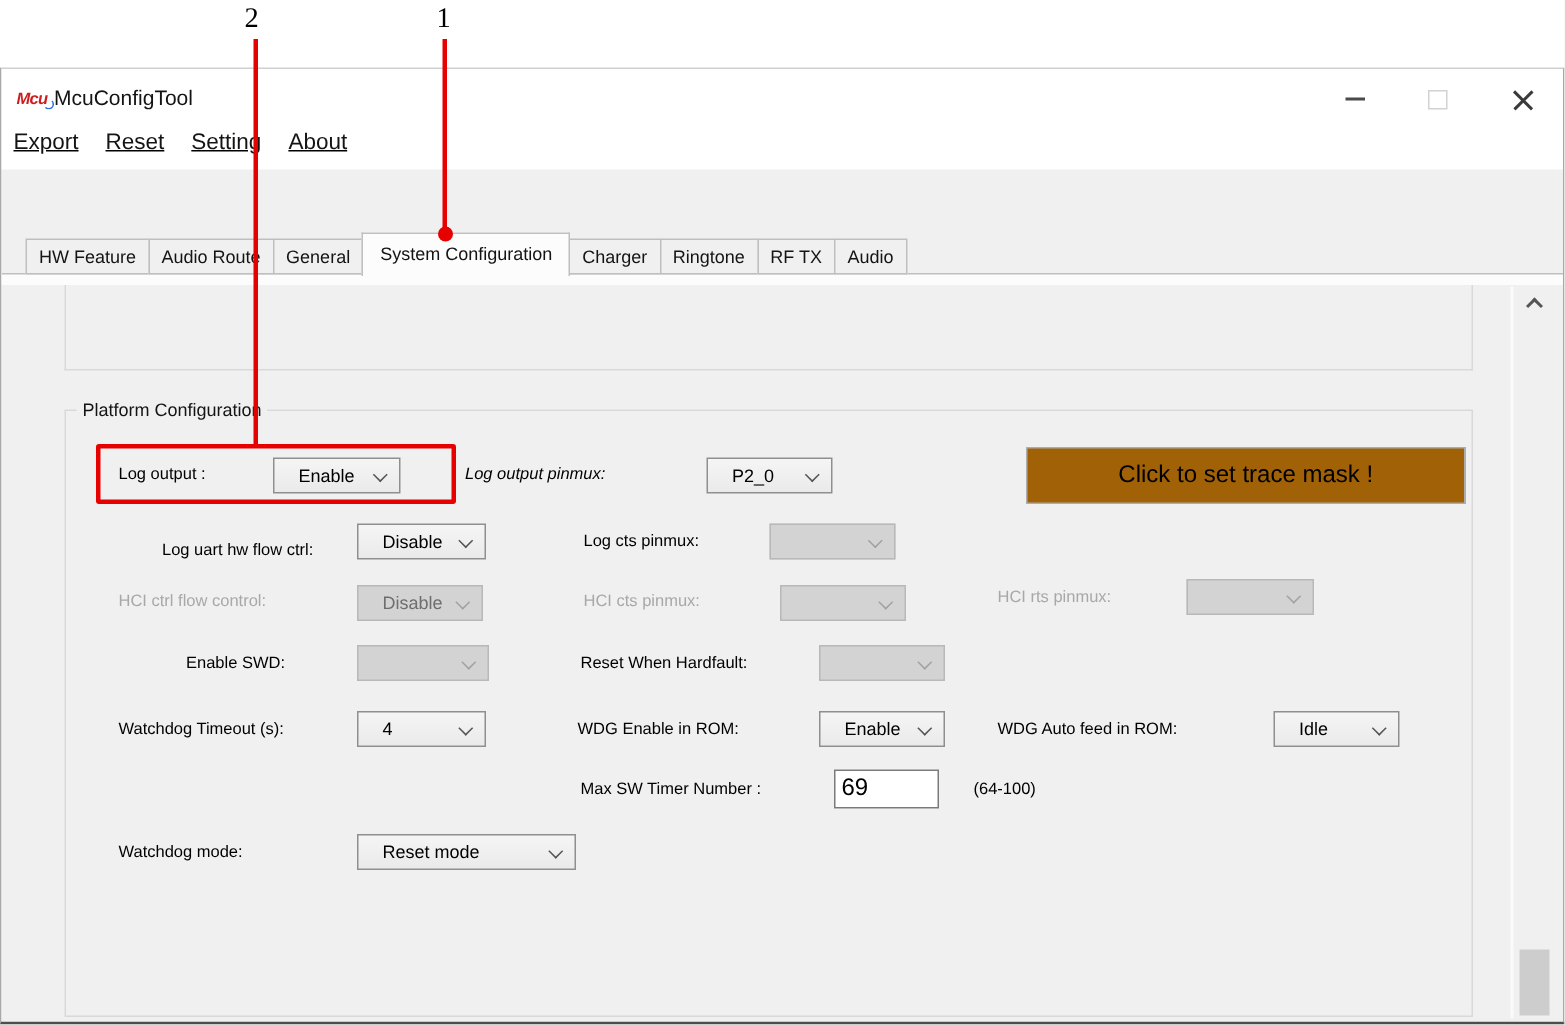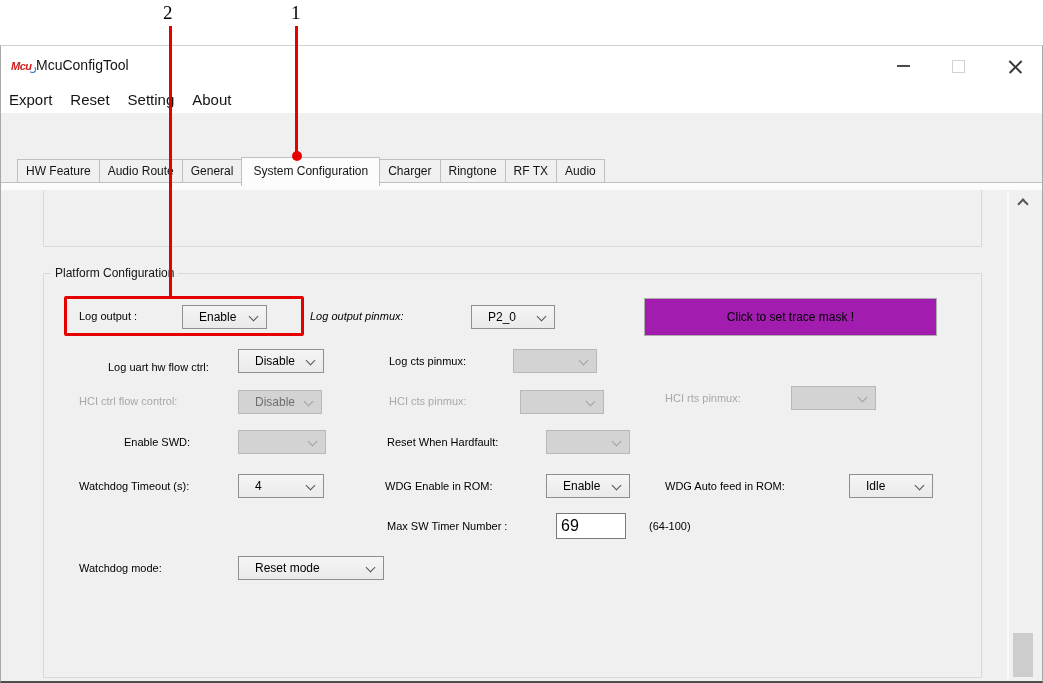--- a/index.html
+++ b/index.html
@@ -19,47 +19,47 @@
   .logo::after{content:"";position:absolute;right:-4px;bottom:-1px;width:5px;height:5px;border-radius:50%;
         border:1.6px solid #2a6fd4;border-top-color:transparent;border-left-color:transparent;}
   .wtitle{position:absolute;left:35px;top:11px;font-size:14px;color:#141414;}
   .wctl{position:absolute;top:9px;width:26px;height:22px;display:flex;align-items:center;justify-content:center;cursor:default;}
   .ico-min{width:13px;height:0;border-top:2px solid #4a4a4a;}
   .ico-max{width:11px;height:11px;border:1px solid #d2d2d2;}
   .ico-close{position:relative;width:15px;height:15px;}
   .ico-close::before,.ico-close::after{content:"";position:absolute;left:-1px;top:7px;width:17px;height:1.6px;background:#3a3a3a;}
   .ico-close::before{transform:rotate(45deg);}
   .ico-close::after{transform:rotate(-45deg);}
-  .menubar{position:absolute;left:0;top:40px;right:0;height:27px;background:#fff;display:flex;align-items:center;padding-left:8px;}
+  .menubar{position:absolute;left:0;top:40px;right:0;height:27px;background:#fff;display:flex;align-items:flex-start;padding-left:8px;text-decoration:underline;}
   .menu-item{font-size:15px;color:#141414;margin-right:18px;white-space:nowrap;}
   
   .content{position:absolute;left:0;top:67px;right:0;bottom:0;background:#f0f0f0;overflow:hidden;}
-  .tabbar{position:absolute;left:16px;top:46px;height:24px;display:flex;align-items:center;z-index:3;}
+  .tabbar{position:absolute;left:16px;top:46px;height:24px;display:flex;align-items:flex-end;z-index:3;}
   .tab{box-sizing:border-box;height:24px;line-height:22px;padding:0 8px;font-size:12px;color:#141414;
        background:#f0f0f0;border:1px solid #bfbfbf;margin-right:-1px;white-space:nowrap;}
   .tab.active{height:29px;line-height:27px;margin-bottom:-1px;background:#fcfcfc;border-bottom:none;
        padding:0 11px;position:relative;z-index:4;}
   .pane-top{position:absolute;left:0;top:69px;right:0;height:8px;background:#fcfcfc;
        border-top:1px solid #bfbfbf;box-sizing:border-box;z-index:2;}
   .gbox{position:absolute;border:1px solid #d9d9d9;}
   #gbox-partial{left:42px;top:77px;width:937px;height:56px;border-top:none;}
   #gbox-platform{left:42px;top:160px;width:937px;height:403px;}
   .gbox-label{position:absolute;left:50px;top:153px;font-size:12px;color:#141414;background:#f0f0f0;padding:0 4px;z-index:2;}
   
   .flabel{position:absolute;font-size:11px;color:#000;white-space:nowrap;}
   .flabel.dis{color:#a8a8a8;}
   .combo{position:absolute;box-sizing:border-box;height:24px;background:linear-gradient(#f5f5f5,#eaeaea);
        border:1px solid #8f8f8f;font-size:12px;color:#000;display:flex;align-items:center;
        padding:0 22px 0 16px;white-space:nowrap;}
   .combo .chev{position:absolute;right:9px;top:7px;width:7px;height:7px;box-sizing:border-box;
        border-right:1.6px solid #555;border-bottom:1.6px solid #555;transform:rotate(45deg);}
   .combo.dis{background:#d3d3d3;border-color:#b8b8b8;color:#6e6e6e;}
   .combo.dis .chev{border-color:#a2a2a2;}
-  .btn{position:absolute;box-sizing:border-box;background:#a21caf;border:1px solid #adadad;font-size:12px;
-       color:#000;display:flex;align-items:center;justify-content:center;white-space:nowrap;}
+  .btn{position:absolute;box-sizing:border-box;background:#a16207;border:1px solid #adadad;font-size:16px;
+       color:#000;display:flex;align-items:center;justify-content:center;white-space:nowrap;margin-left:40px;}
   .txt{position:absolute;box-sizing:border-box;border:1px solid #7a7a7a;background:#fff;font-size:16px;
        padding:0 4px;font-family:inherit;color:#000;}
   
   .sbar{position:absolute;left:1006px;top:78px;width:30px;height:488px;background:#f0f0f0;
        border-left:2px solid #fafafa;box-sizing:border-box;}
   .sbar-up{position:absolute;left:0;top:2px;width:28px;height:18px;display:flex;align-items:center;justify-content:center;}
   .chev-up{width:8px;height:8px;box-sizing:border-box;border-left:2px solid #555;border-top:2px solid #555;
        transform:rotate(45deg);margin-top:4px;}
   .sthumb{position:absolute;left:4px;top:442px;width:20px;height:44px;background:#cdcdcd;}
   

